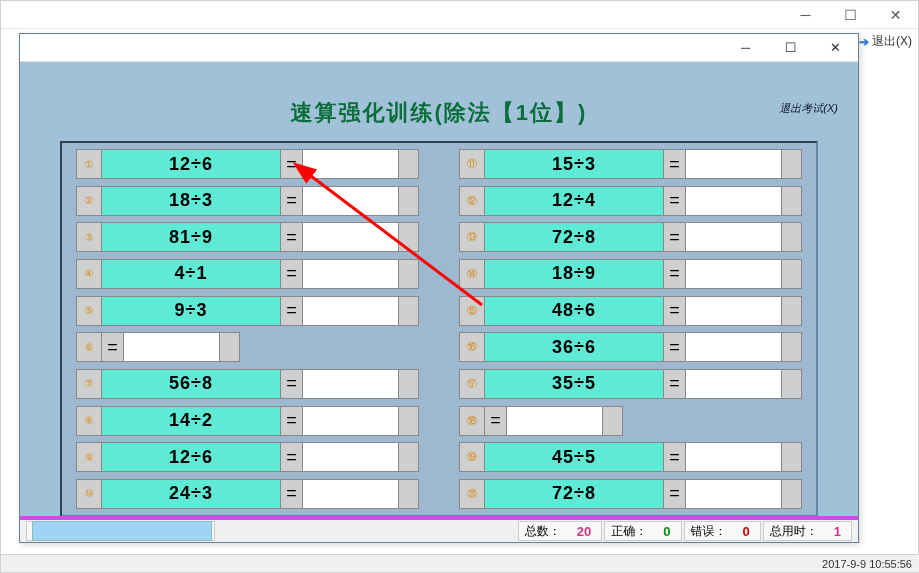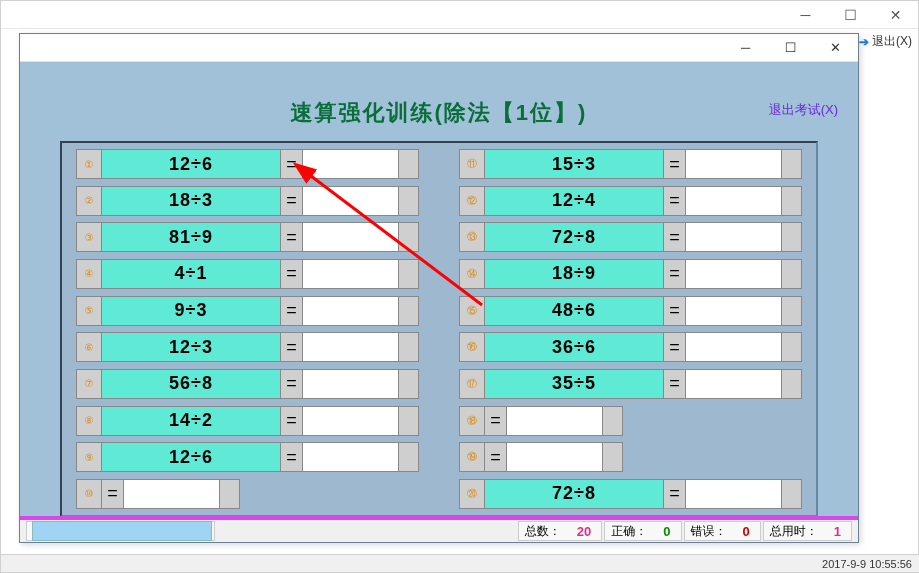--- a/index.html
+++ b/index.html
@@ -102,22 +102,23 @@
   .quiz-title {
     font-size: 22px;
     font-weight: bold;
     color: #0a6e3b;
     letter-spacing: 2px;
   }
   .exit-exam {
     position: absolute;
     right: 20px;
     top: 16px;
-    font-size: 13px;
-    color: #6d28d9;
+    font-size: 11px;
+    color: #0f172a;
+    font-style: italic;
   }
 
   .quiz-panel {
     margin: 0 40px 8px 40px;
     height: 376px;
     background: #9db8cf;
     border: 2px inset #6788a3;
     padding: 6px 14px;
     display: flex;
     gap: 40px;
@@ -310,21 +311,20 @@
             </div>
             <div class="row">
               <div class="qnum">⑤</div>
               <div class="expr">9÷3</div>
               <div class="eq">=</div>
               <input class="ans" type="text" style="">
               <div class="mark"></div>
             </div>
             <div class="row">
               <div class="qnum">⑥</div>
-              <div class="expr">12÷3</div>
               <div class="eq">=</div>
               <input class="ans" type="text" style="">
               <div class="mark"></div>
             </div>
             <div class="row">
               <div class="qnum">⑦</div>
               <div class="expr">56÷8</div>
               <div class="eq">=</div>
               <input class="ans" type="text" style="">
               <div class="mark"></div>
@@ -338,20 +338,21 @@
             </div>
             <div class="row">
               <div class="qnum">⑨</div>
               <div class="expr">12÷6</div>
               <div class="eq">=</div>
               <input class="ans" type="text" style="">
               <div class="mark"></div>
             </div>
             <div class="row">
               <div class="qnum">⑩</div>
+              <div class="expr">24÷3</div>
               <div class="eq">=</div>
               <input class="ans" type="text" style="">
               <div class="mark"></div>
             </div>
           </div>
         <div class="col" id="col-right">
             <div class="row">
               <div class="qnum">⑪</div>
               <div class="expr">15÷3</div>
               <div class="eq">=</div>
@@ -401,20 +402,21 @@
               <div class="mark"></div>
             </div>
             <div class="row">
               <div class="qnum">⑱</div>
               <div class="eq">=</div>
               <input class="ans" type="text" style="">
               <div class="mark"></div>
             </div>
             <div class="row">
               <div class="qnum">⑲</div>
+              <div class="expr">45÷5</div>
               <div class="eq">=</div>
               <input class="ans" type="text" style="">
               <div class="mark"></div>
             </div>
             <div class="row">
               <div class="qnum">⑳</div>
               <div class="expr">72÷8</div>
               <div class="eq">=</div>
               <input class="ans" type="text" style="">
               <div class="mark"></div>

